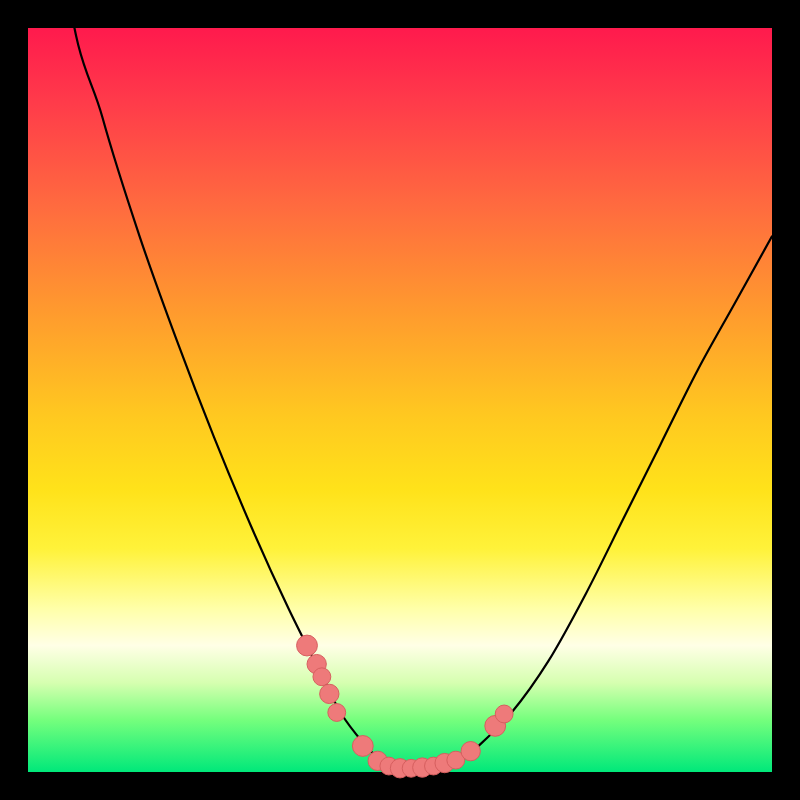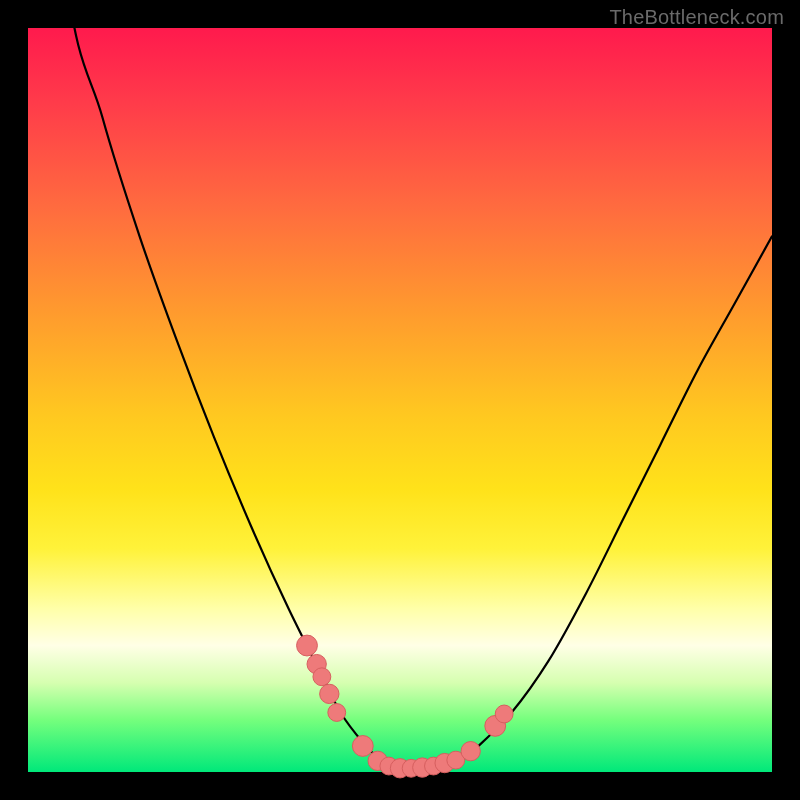--- a/index.html
+++ b/index.html
@@ -79,14 +79,13 @@
           <circle cx="394.32" cy="739.54" r="9.67" fill="#ee7a7a" stroke="#d65f5f" stroke-width="1"></circle>
           <circle cx="405.48" cy="738.05" r="8.93" fill="#ee7a7a" stroke="#d65f5f" stroke-width="1"></circle>
           <circle cx="416.64" cy="735.07" r="9.67" fill="#ee7a7a" stroke="#d65f5f" stroke-width="1"></circle>
           <circle cx="427.80" cy="732.10" r="8.93" fill="#ee7a7a" stroke="#d65f5f" stroke-width="1"></circle>
           <circle cx="442.68" cy="723.17" r="9.67" fill="#ee7a7a" stroke="#d65f5f" stroke-width="1"></circle>
           <circle cx="467.23" cy="697.87" r="10.42" fill="#ee7a7a" stroke="#d65f5f" stroke-width="1"></circle>
           <circle cx="476.16" cy="685.97" r="8.93" fill="#ee7a7a" stroke="#d65f5f" stroke-width="1"></circle>
         </g>
     </svg>
   </div>
-  <div class="watermark">TheBottleneck.com</div>
 </div>
 
 </body></html>

